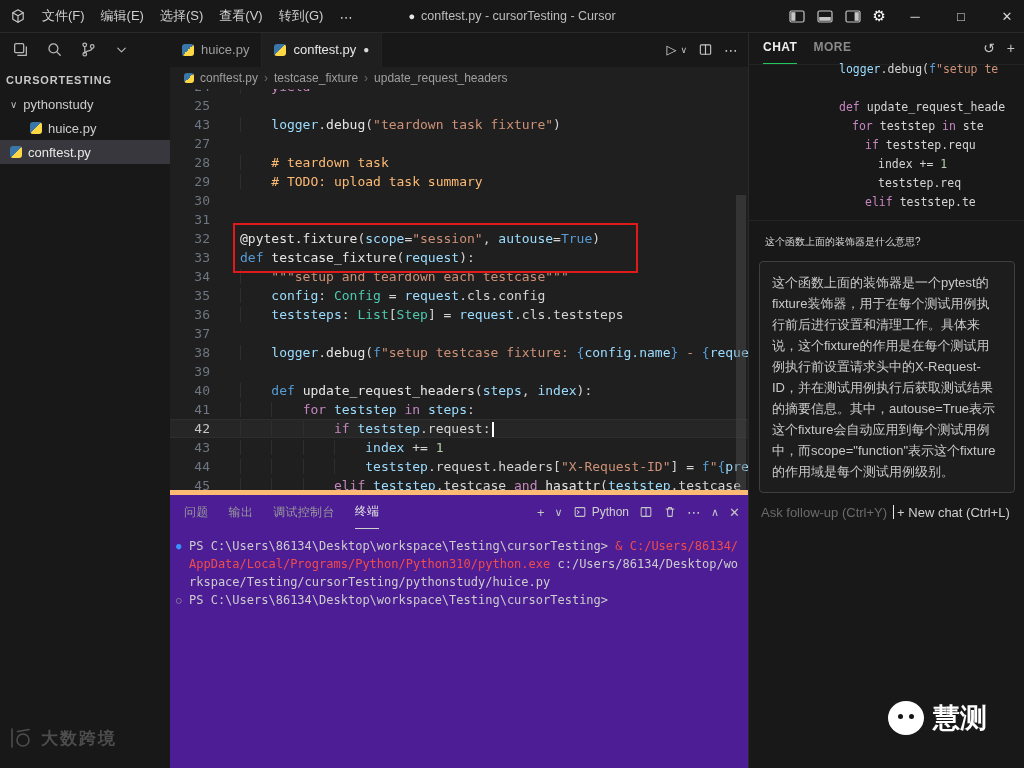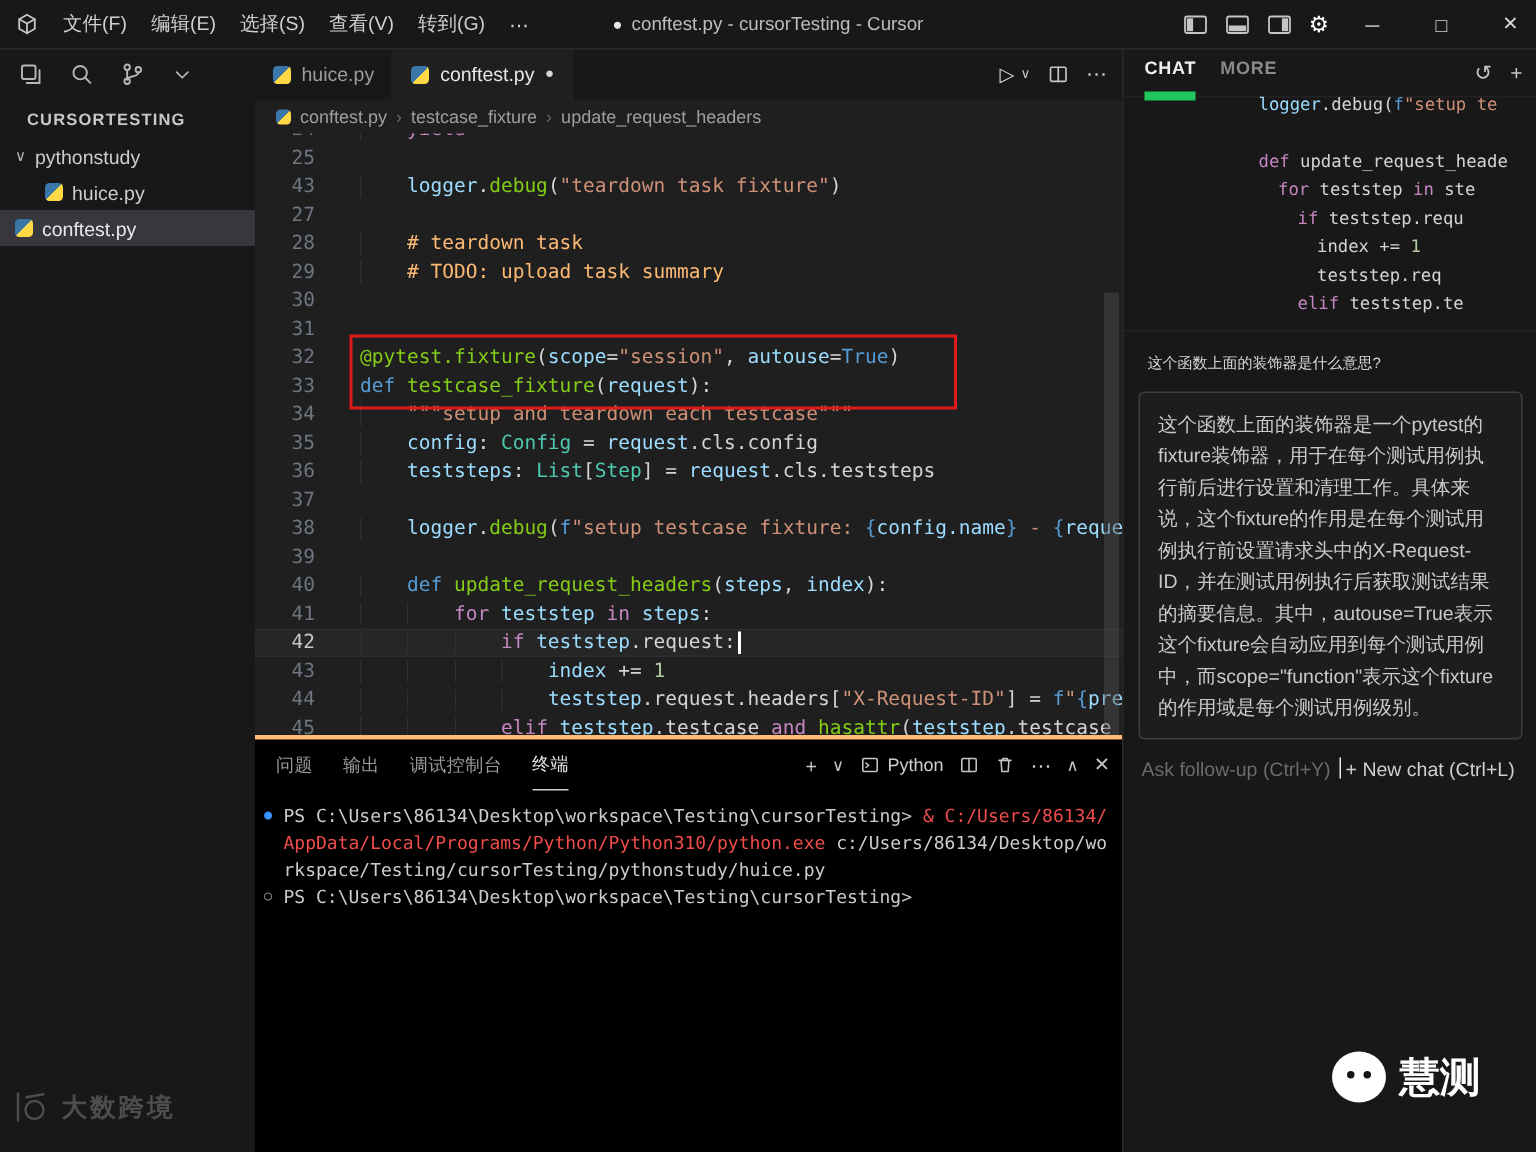--- a/index.html
+++ b/index.html
@@ -17,21 +17,21 @@
   .win-title{position:absolute;left:250px;right:250px;text-align:center;font-size:12.5px;color:#bdbdbd;pointer-events:none}
   .win-title .dot{margin-right:6px;font-size:11px;color:#e8e8e8}
   .tb-actions{margin-left:auto;display:flex;align-items:center;gap:12px;padding-right:0}
   .gear{font-size:15px;color:#fff}
   .win-btn{width:34px;height:32px;display:flex;align-items:center;justify-content:center;font-size:13px;color:#d6d6d6;cursor:pointer}
 
   
   .sidebar{position:absolute;top:32px;left:0;width:170px;bottom:0;background:#181818;border-right:1px solid #2a2a2a}
   .activity-row{display:flex;align-items:center;gap:17px;padding:9px 12px 7px}
   .act-btn{cursor:pointer;opacity:.92}
-  .explorer-header{padding:9px 18px 6px;font-size:11px;font-weight:bold;letter-spacing:.8px;color:#c8c8c8}
+  .explorer-header{padding:9px 6px 6px;font-size:11px;font-weight:bold;letter-spacing:.8px;color:#c8c8c8}
   .tree-row{height:24px;display:flex;align-items:center;gap:6px;padding-left:10px;font-size:13px;color:#cccccc;cursor:pointer;white-space:nowrap}
   .tree-row.indent{padding-left:30px}
   .tree-row.selected{background:#37373d;color:#e9e9e9}
   .pyicon{width:12px;height:12px;border-radius:3px;background:linear-gradient(135deg,#3a76a8 50%,#ffd845 50%);flex:none}
   .pyicon.small{width:10px;height:10px}
   .chev{color:#bbb;font-size:10px}
 
   
   .editor-col{position:absolute;top:32px;left:170px;width:578px;bottom:0;background:#1f1f1f}
   .tabbar{position:absolute;top:0;left:0;right:0;height:35px;background:#181818;border-bottom:1px solid #252525;display:flex}
@@ -50,49 +50,49 @@
   .bc-item{cursor:pointer}
 
   
   .code-area{position:absolute;top:57px;left:0;right:0;height:401px;overflow:hidden;background:#1f1f1f}
   .lines{margin-top:-12px}
   .code-line{display:flex;height:19px;line-height:19px;font-family:"DejaVu Sans Mono",monospace;font-size:13px;white-space:pre}
   .code-line.current{background:rgba(255,255,255,.035);box-shadow:inset 0 1px 0 #2e2e2e, inset 0 -1px 0 #2e2e2e}
   .code-line.current .ln{color:#c6c6c6}
   .ln{width:40px;flex:none;text-align:right;padding-right:14px;color:#6e7681}
   .lc{padding-left:16px;color:#d4d4d4}
-  .tk-pl{color:#d4d4d4}.tk-kw{color:#c586c0}.tk-kwb{color:#569cd6}.tk-fn{color:#84cc16}
+  .tk-pl{color:#d4d4d4}.tk-kw{color:#c586c0}.tk-kwb{color:#569cd6}.tk-fn{color:#e5e5e5}
   .tk-str{color:#ce9178}.tk-var{color:#9cdcfe}.tk-type{color:#4ec9b0}.tk-num{color:#b5cea8}
   .tk-com{color:#fdba74;}
   .tk-ind{box-shadow:inset 1px 0 0 #2e2e2e}
   .caret{display:inline-block;width:2px;height:15px;background:#fff;vertical-align:middle;margin-left:1px}
   .red-annotation{position:absolute;left:63px;top:134px;width:401px;height:46px;border:2px solid #e01a1a;z-index:3;pointer-events:none}
   .vscroll{position:absolute;right:2px;top:106px;width:10px;height:295px;background:#4d4d4d;opacity:.45;border-radius:0}
 
   
-  .panel{position:absolute;left:0;right:0;top:458px;bottom:0;background:#000000;border-top:3px solid #fdba74}
+  .panel{position:absolute;left:0;right:0;top:458px;bottom:0;background:#4c1d95;border-top:5px solid #fdba74}
   .panel-header{height:34px;display:flex;align-items:center;padding:0 8px 0 14px}
   .panel-tabs{display:flex;align-items:center;height:34px}
   .ptab{font-size:12px;color:#9a9a9a;margin-right:20px;height:33px;line-height:33px;cursor:pointer;letter-spacing:.3px}
   .ptab.active{color:#e4e4e4;border-bottom:1px solid #cfcfcf}
   .panel-actions{margin-left:auto;display:flex;align-items:center;gap:10px;color:#c5c5c5}
   .profile-label{font-size:12px;color:#cfcfcf;display:flex;align-items:center;gap:5px}
   .pa-glyph{font-size:11px;color:#c5c5c5;cursor:pointer}
   .pa-glyph.x{font-size:13px}
   .term{padding:8px 0 0 6px;font-family:"DejaVu Sans Mono",monospace;font-size:12px;line-height:18px;overflow:hidden}
   .tline{white-space:pre;display:flex}
   .tbullet{width:13px;flex:none;font-size:9px;line-height:18px}
   .b-f{color:#3794ff}.b-h{color:#9d9d9d}
   .t-wh{color:#cccccc}.t-red{color:#f14c4c}
 
   
   .chat{position:absolute;top:32px;left:748px;width:276px;bottom:0;background:#181818;border-left:1px solid #2a2a2a;overflow:hidden}
   .chat-header{height:32px;display:flex;align-items:center;padding:0 10px 0 14px;border-bottom:1px solid #232323}
   .ctab{font-size:12px;font-weight:bold;color:#8a8a8a;margin-right:16px;height:31px;line-height:31px;letter-spacing:.5px;cursor:pointer}
-  .ctab.active{color:#efefef;border-bottom:6px solid #22c55e}
+  .ctab.active{color:#efefef;border-bottom:1px solid #22c55e}
   .chat-header-actions{margin-left:auto;display:flex;align-items:center;gap:12px;color:#c5c5c5}
   .cha-glyph{font-size:14px;cursor:pointer}
   .chat-code{padding:0 0 8px 0;margin-top:-5px;border-bottom:1px solid #242424;overflow:hidden}
   .ccl{height:19px;line-height:19px;font-family:"DejaVu Sans Mono",monospace;font-size:11.5px;white-space:pre;overflow:hidden}
   .chat-question{padding:14px 16px 12px;font-size:10px;color:#d6d6d6}
   .chat-answer{margin:0 10px;border:1px solid #3f3f3f;border-radius:4px;padding:10px 12px;font-size:13px;line-height:1.62;color:#c9c9c9;background:#1d1d1d}
   .chat-followup{display:flex;align-items:flex-start;margin:12px 12px 0;font-size:13px}
   .placeholder{color:#6b6b6b;cursor:text}
   .caret2{width:1px;height:14px;background:#e8e8e8;margin:0 3px 0 6px}
   .newchat{color:#cfcfcf;cursor:pointer;white-space:nowrap}

